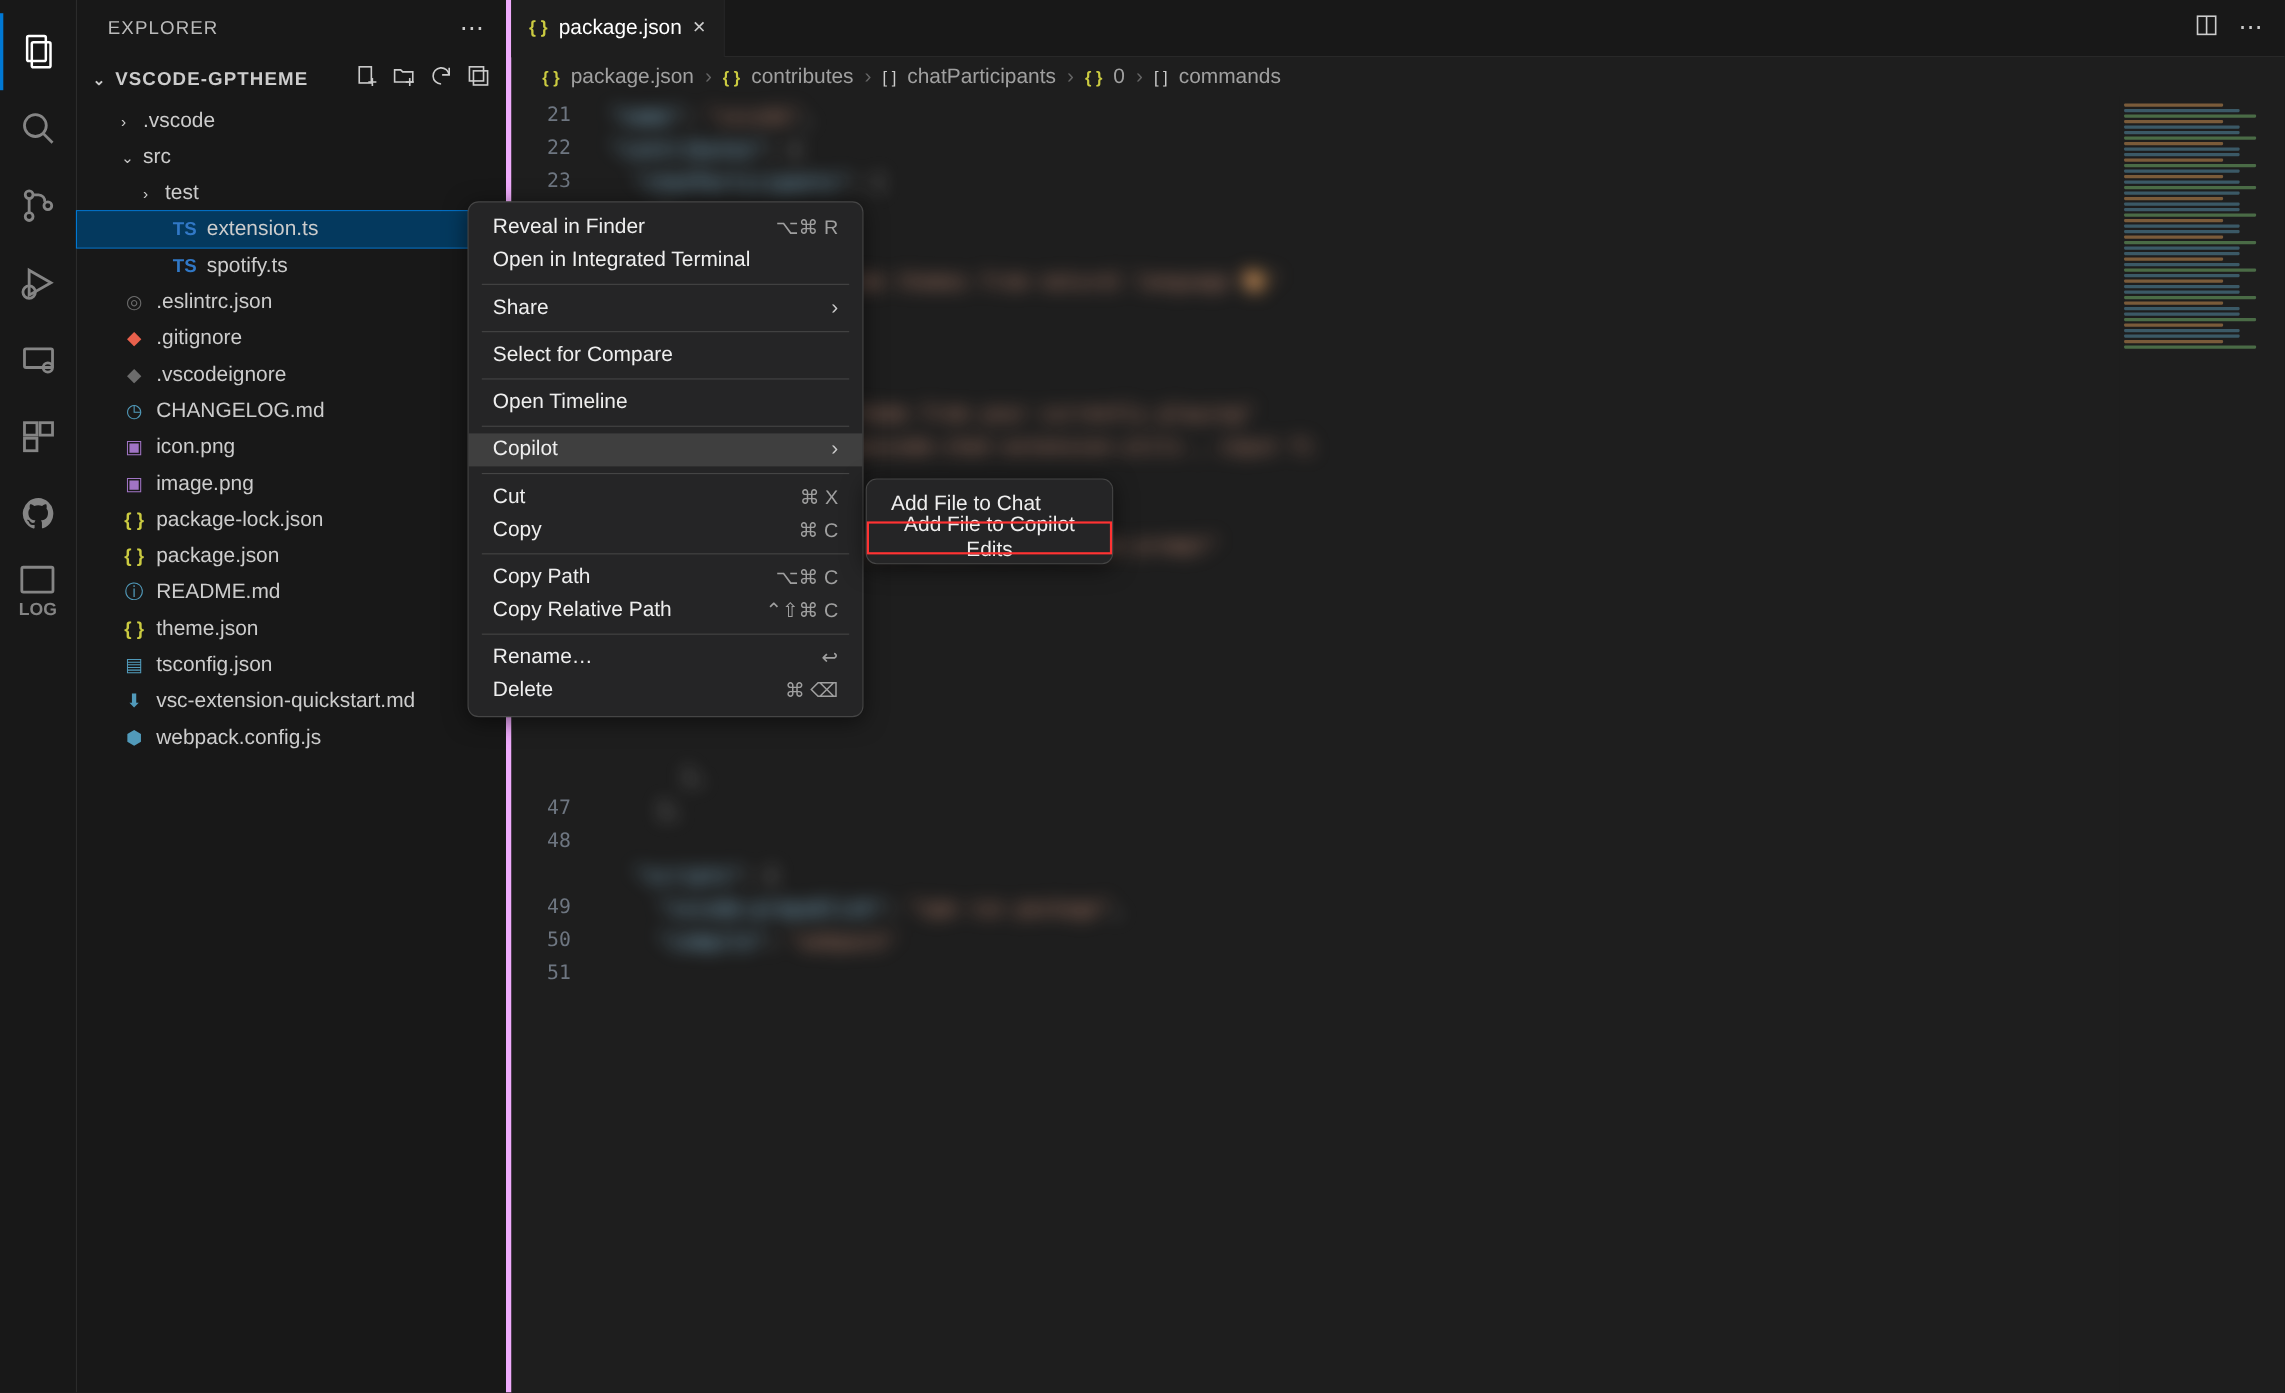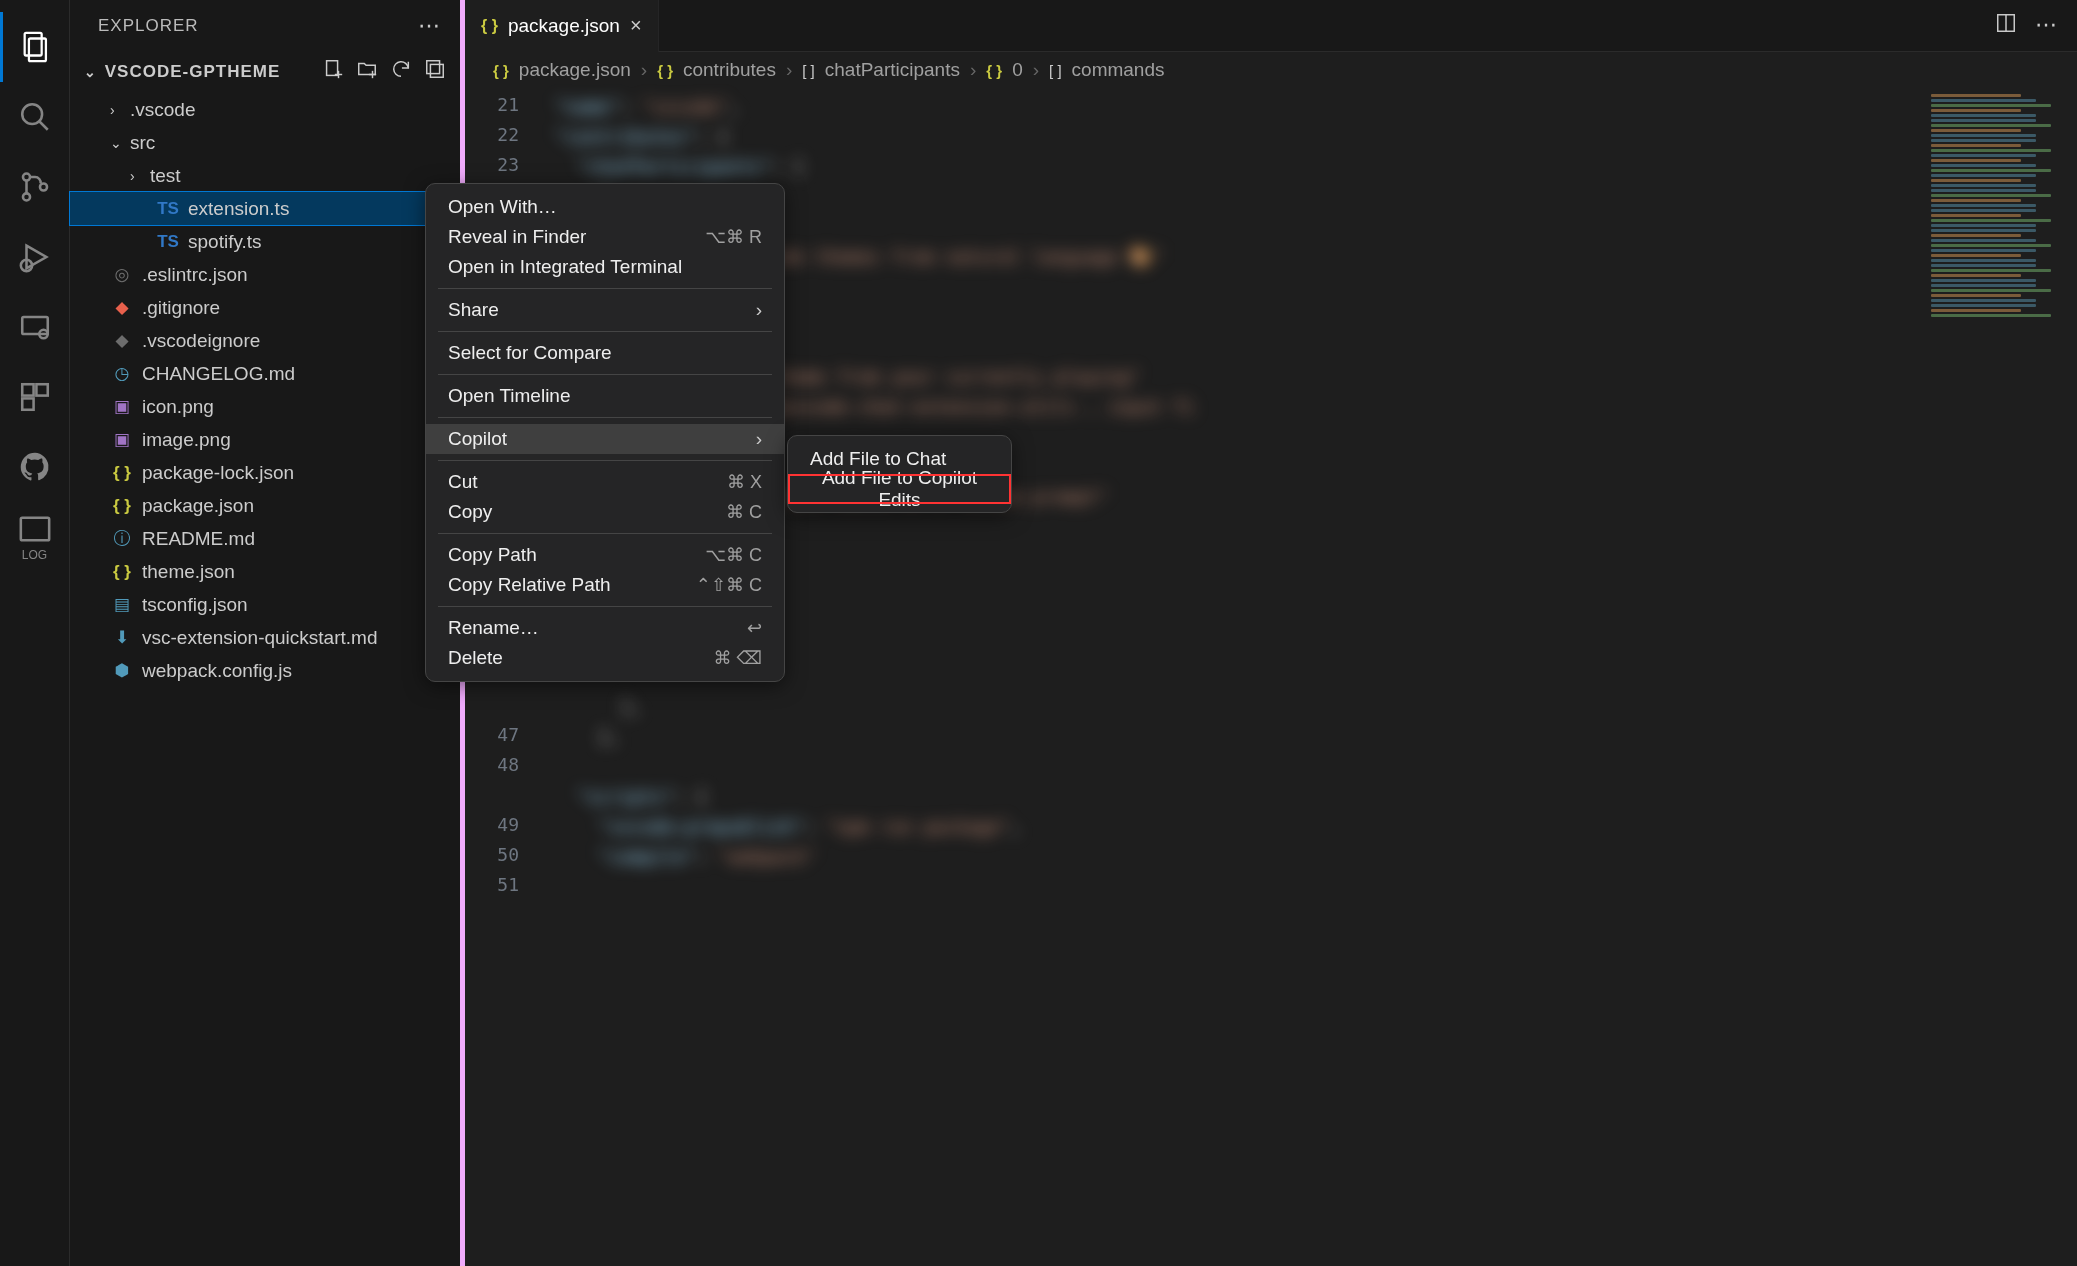--- a/index.html
+++ b/index.html
@@ -260,21 +260,21 @@
           <rect x="3" y="3" width="8" height="8"></rect>
           <rect x="13" y="3" width="8" height="8"></rect>
           <rect x="3" y="13" width="8" height="8"></rect>
         </svg>
     </div>
     <div class="ab-item">
       <svg viewBox="0 0 24 24" fill="currentColor">
           <path d="M12 2a10 10 0 0 0-3.2 19.5c.5.1.7-.2.7-.5v-1.8c-2.8.6-3.4-1.3-3.4-1.3-.4-1.1-1.1-1.4-1.1-1.4-.9-.6.1-.6.1-.6 1 .1 1.5 1 1.5 1 .9 1.5 2.3 1.1 2.9.8.1-.6.3-1.1.6-1.3-2.2-.3-4.6-1.1-4.6-5 0-1.1.4-2 1-2.7-.1-.3-.4-1.3.1-2.7 0 0 .8-.3 2.7 1a9.4 9.4 0 0 1 5 0c1.9-1.3 2.7-1 2.7-1 .5 1.4.2 2.4.1 2.7.6.7 1 1.6 1 2.7 0 3.9-2.4 4.7-4.6 5 .4.3.7.9.7 1.8v2.7c0 .3.2.6.7.5A10 10 0 0 0 12 2z"></path>
         </svg>
     </div>
-    <div class="ab-item" style="font-size:12px;font-weight:400;">
+    <div class="ab-item" style="font-size:16px;font-weight:700;">
       <div style="display:flex;flex-direction:column;align-items:center;">
           <svg width="24" height="18" viewBox="0 0 24 18" fill="none" stroke="currentColor" stroke-width="1.8">
             <rect x="2" y="1" width="20" height="16" rx="1"></rect>
           </svg>
           <span style="margin-top:2px;">LOG</span>
         </div>
     </div>
   </div>
 
   <div class="sidebar">
@@ -522,23 +522,20 @@
             <div class="mini-line a"></div>
             <div class="mini-line b"></div>
         </div>
       </div>
     </div>
   </div>
 </div>
 
 <div class="context-menu main" id="ctx-main">
     <div class="menu-item">
-      <span>Open With…</span>
-    </div>
-    <div class="menu-item">
       <span>Reveal in Finder</span>
       <span class="shortcut">⌥⌘ R</span>
     </div>
     <div class="menu-item">
       <span>Open in Integrated Terminal</span>
     </div>
     <div class="menu-sep"></div>
     <div class="menu-item">
       <span>Share</span>
       <span class="chev">›</span>

